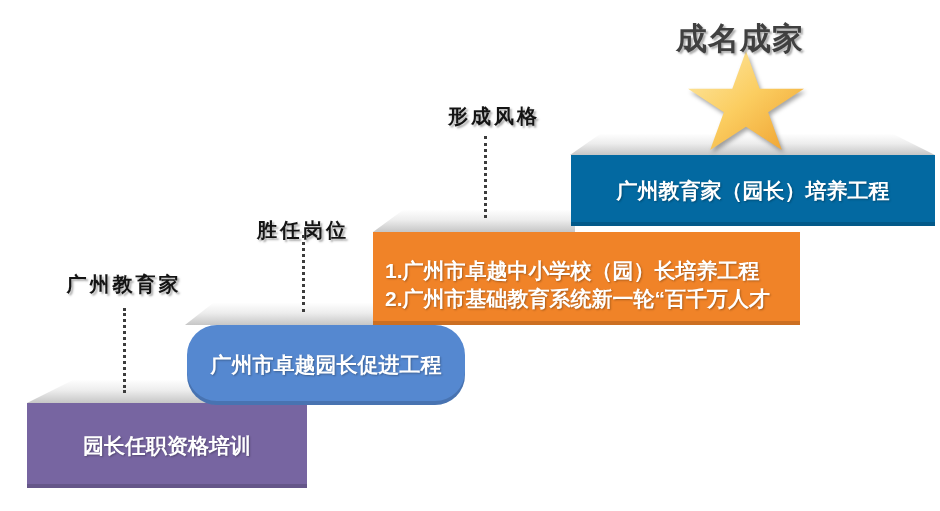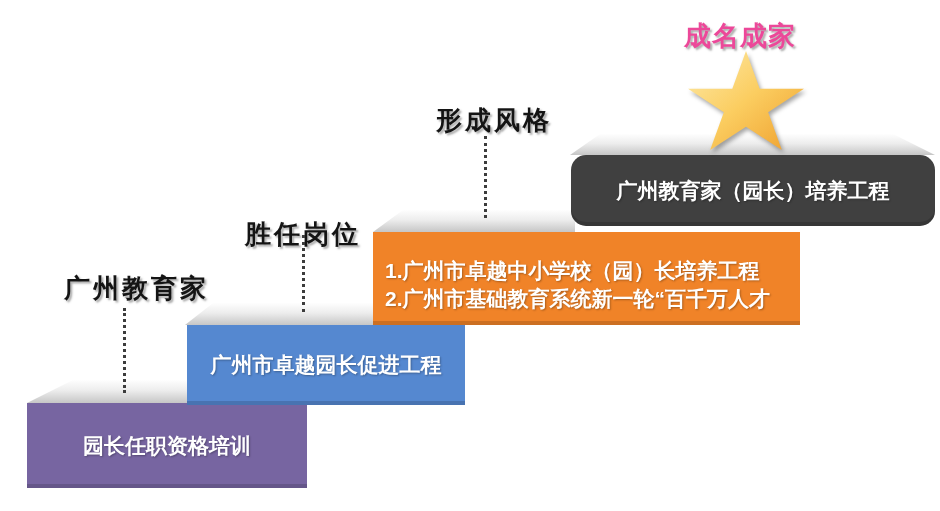--- a/index.html
+++ b/index.html
@@ -28,29 +28,29 @@
     box-shadow:inset 0 -4px 0 rgba(0,0,0,0.15);
   }
   .face-1{left:27px;top:403px;width:280px;height:85px;z-index:2;}
   .face-2{left:187px;top:325px;width:278px;height:80px;z-index:4;}
   .face-3{left:373px;top:232px;width:427px;height:93px;z-index:6;
     display:block;padding:25px 0 0 12px;box-sizing:border-box;line-height:28px;}
   .face-4{left:571px;top:155px;width:364px;height:71px;z-index:8;}
   
   .stage-label{
     position:absolute;width:120px;text-align:center;z-index:10;
-    color:#141414;font-weight:bold;font-size:26px;letter-spacing:3px;
+    color:#141414;font-weight:bold;font-size:20px;letter-spacing:3px;
     text-shadow:2px 2px 2px rgba(130,130,130,0.65);white-space:nowrap;
   }
   .label-1{left:64px;top:271px;}
   .label-2{left:243px;top:195px;margin-top:22px;}
   .label-3{left:434px;top:103px;}
   .peak-label{
     position:absolute;left:665px;top:18px;width:150px;text-align:center;z-index:10;
-    color:#ec4899;font-weight:bold;font-size:27px;letter-spacing:1px;
+    color:#404040;font-weight:bold;font-size:31px;letter-spacing:1px;
     text-shadow:2px 2px 2px rgba(130,130,130,0.65);white-space:nowrap;
   }
   
   .connector{position:absolute;width:0;border-left:3px dotted #3c3c3c;z-index:10;}
   .conn-1{left:123px;top:308px;height:85px;}
   .conn-2{left:302px;top:235px;height:77px;}
   .conn-3{left:484px;top:136px;height:82px;}
   
   .star{position:absolute;left:688px;top:51px;width:116px;height:99px;z-index:9;
     filter:drop-shadow(2px 3px 2px rgba(0,0,0,0.35));}
@@ -59,32 +59,32 @@
 <body>
 
 <div>
 
   <div class="tread tread-1"></div>
   <div class="face face-1" style="background-color: rgb(119, 101, 161);">
     <span>园长任职资格培训</span>
   </div>
 
   <div class="tread tread-2"></div>
-  <div class="face face-2" style="background-color: rgb(85, 136, 208);">
+  <div class="face face-2" style="background-color: rgb(85, 136, 208); border-radius: 30px;">
     <span>广州市卓越园长促进工程</span>
   </div>
 
   <div class="tread tread-3"></div>
   <div class="face face-3" style="background-color: rgb(240, 131, 40);">
     <div>1.广州市卓越中小学校（园）长培养工程</div>
     <div>2.广州市基础教育系统新一轮“百千万人才</div>
   </div>
 
   <div class="tread tread-4"></div>
-  <div class="face face-4" style="background-color: #404040; border-radius: 15px;">
+  <div class="face face-4" style="background-color: #0369a1;">
     <span>广州教育家（园长）培养工程</span>
   </div>
 
   <div class="stage-label label-1">广州教育家</div>
   <div class="connector conn-1"></div>
 
   <div class="stage-label label-2">胜任岗位</div>
   <div class="connector conn-2"></div>
 
   <div class="stage-label label-3">形成风格</div>

